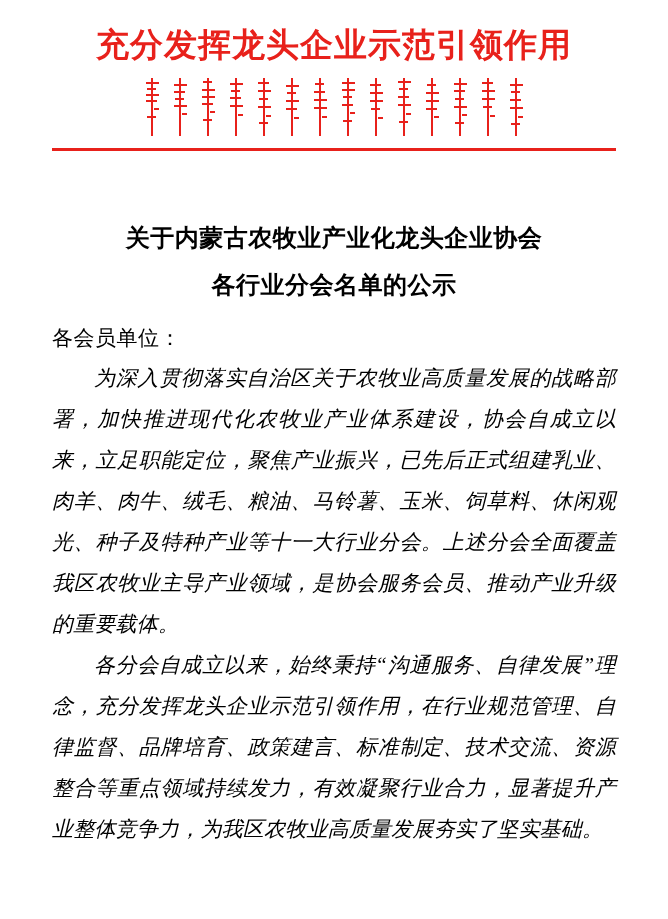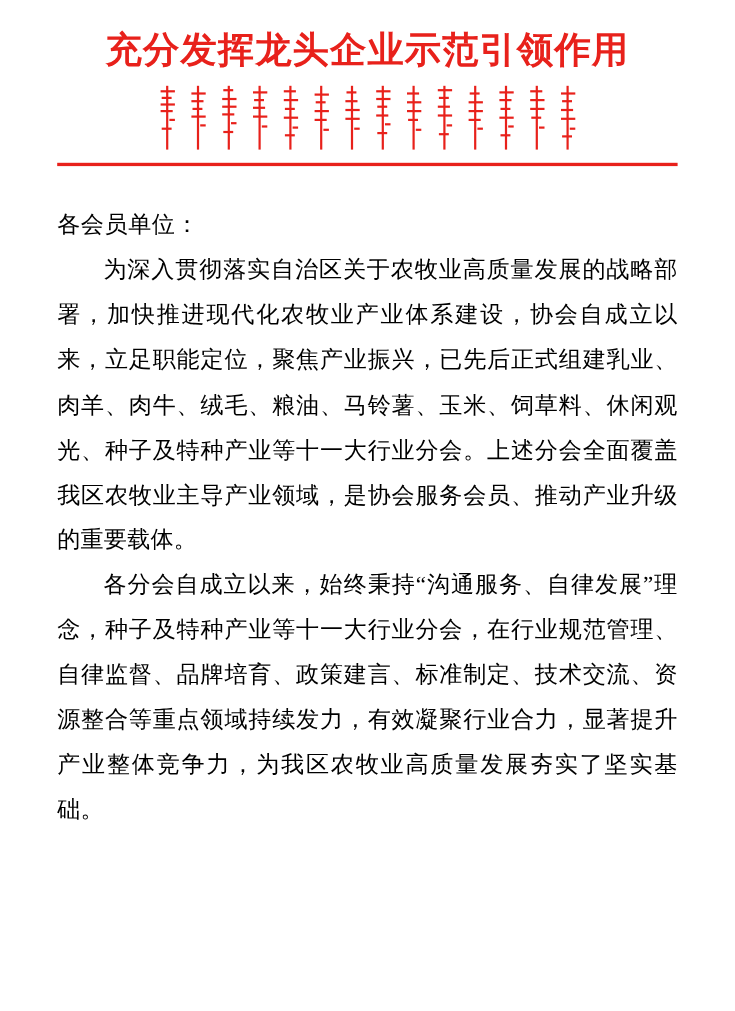--- a/index.html
+++ b/index.html
@@ -86,34 +86,35 @@
     font-weight: bold;
     font-size: 24px;
     line-height: 1.95;
     letter-spacing: 0.5px;
   }
   .doc-title .line {
     display: block;
   }
 
   .salutation {
-    margin-top: 34px;
+    margin-top: 10px;
     font-size: 21px;
     line-height: 1.9;
     letter-spacing: 0.5px;
   }
 
   .para {
     font-size: 21px;
     line-height: 1.95;
     text-align: justify;
     text-justify: inter-ideograph;
     text-indent: 2em;
     letter-spacing: 0.2px;
     margin: 0;
+    font-style: italic;
   }
 </style>
 </head>
 <body>
 
 <div class="page">
 
   <div class="letterhead">
     <div class="lh-title">充分发挥龙头企业示范引领作用</div>
 
@@ -221,19 +222,23 @@
           <i class="w3" style="top:21px"></i>
           <i style="top:29px"></i>
           <i class="dot" style="top:38px"></i>
           <i class="w2" style="top:45px"></i>
         </div>
     </div>
 
     <div class="lh-rule"></div>
   </div>
 
+  <div class="doc-title">
+    <span class="line">关于内蒙古农牧业产业化龙头企业协会</span>
+    <span class="line">各行业分会名单的公示</span>
+  </div>
 
   <div class="salutation">各会员单位：</div>
 
   <p class="para">为深入贯彻落实自治区关于农牧业高质量发展的战略部署，加快推进现代化农牧业产业体系建设，协会自成立以来，立足职能定位，聚焦产业振兴，已先后正式组建乳业、肉羊、肉牛、绒毛、粮油、马铃薯、玉米、饲草料、休闲观光、种子及特种产业等十一大行业分会。上述分会全面覆盖我区农牧业主导产业领域，是协会服务会员、推动产业升级的重要载体。</p>
-  <p class="para">各分会自成立以来，始终秉持“沟通服务、自律发展”理念，种子及特种产业等十一大行业分会，在行业规范管理、自律监督、品牌培育、政策建言、标准制定、技术交流、资源整合等重点领域持续发力，有效凝聚行业合力，显著提升产业整体竞争力，为我区农牧业高质量发展夯实了坚实基础。</p>
+  <p class="para">各分会自成立以来，始终秉持“沟通服务、自律发展”理念，充分发挥龙头企业示范引领作用，在行业规范管理、自律监督、品牌培育、政策建言、标准制定、技术交流、资源整合等重点领域持续发力，有效凝聚行业合力，显著提升产业整体竞争力，为我区农牧业高质量发展夯实了坚实基础。</p>
 
 </div>
 
 </body></html>

